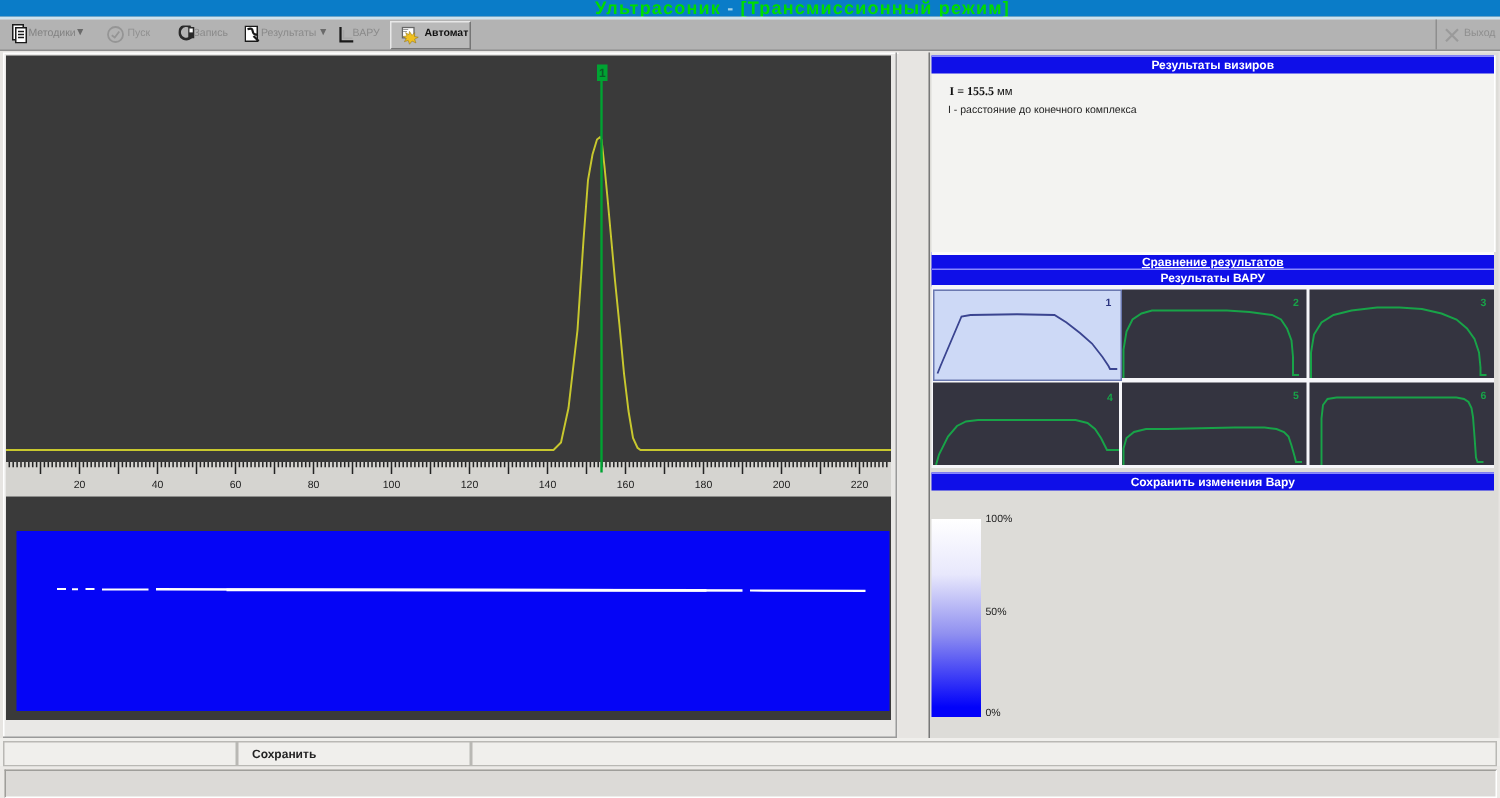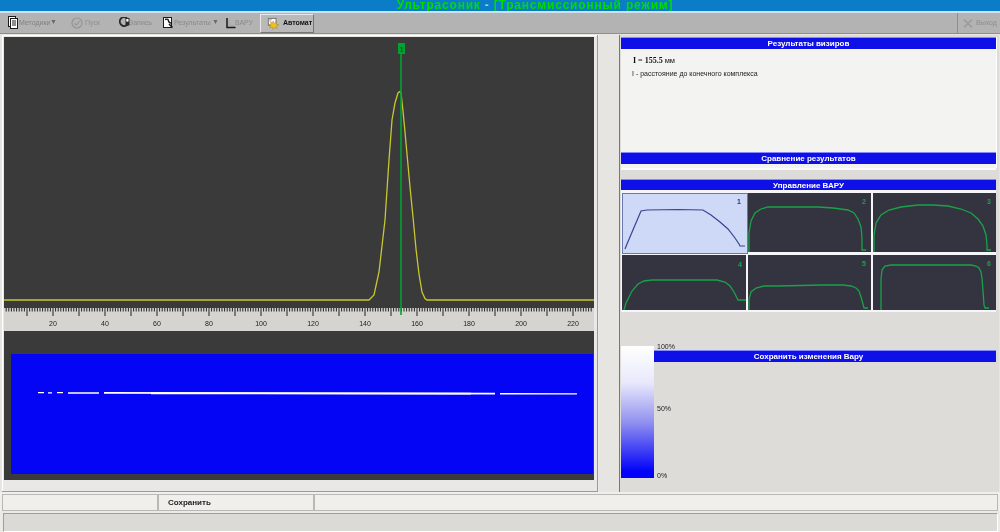--- a/index.html
+++ b/index.html
@@ -345,23 +345,23 @@
     </g>
   </svg>
 </div>
 
 <div class="abs" style="left:619px;top:35px;width:379px;height:457px;background:#dddcd8;border-left:1px solid #787878;"></div>
 
 <div class="abs" style="left:621px;top:37px;width:375px;height:131px;background:#f3f3f1;border-right:1px solid #fff;"></div>
 <div class="hdr" style="top:37px;">Результаты визиров</div>
 <div class="abs" style="left:633px;top:56px;font-size:8px;font-weight:bold;color:#111;font-family:'Liberation Serif',serif;">I = 155.5 <span style="font-family:Liberation Sans, sans-serif;font-weight:normal;font-size:7.5px;">мм</span></div>
 <div class="abs" style="left:632px;top:70px;font-size:7px;color:#222;">I - расстояние до конечного комплекса</div>
-<div class="hdr" style="top:152px;">Сравнение результатов</div>
+<div class="hdr" style="top:168px;text-decoration:underline;">Сравнение результатов</div>
 <div class="abs" style="left:621px;top:168px;width:375px;height:2px;background:#fbfbfb;"></div>
-<div class="hdr" style="top:179px;">Управление ВАРУ</div>
+<div class="hdr" style="top:179px;">Результаты ВАРУ</div>
 
 <div class="abs" style="left:621px;top:190px;width:375px;height:122px;background:#f6f6fa;"></div>
 
 <div class="abs" style="left:622px;top:193px;width:124px;height:59px;background:#cdd9f6;border:1px solid #6a78b0;">
   <svg width="122" height="57" viewBox="0 0 122 57">
     <polyline points="2,55 4,50 18,17 24,16 55,15.5 80,16 88,21 97,28 105,35 112,44 116,50 117,52 122,52" fill="none" stroke="#3a4490" stroke-width="1.2"></polyline>
     <text x="116" y="10" font-size="7" fill="#2a3480" font-weight="bold" text-anchor="middle">1</text>
   </svg>
 </div>
 
@@ -393,21 +393,21 @@
   </svg>
 </div>
 
 <div class="abs" style="left:873px;top:255px;width:123px;height:55px;background:#343440;">
   <svg width="123" height="55" viewBox="0 0 123 55">
     <polyline points="8,55 8,24 9,15 12,11 18,10 40,10 80,10 98,10 103,11 106,13 108,17 109,23 110,36 111,50 112,53 116,53" fill="none" stroke="#18a348" stroke-width="1.3"></polyline>
     <text x="116" y="11" font-size="7" fill="#18a348" font-weight="bold" text-anchor="middle">6</text>
   </svg>
 </div>
 
-<div class="hdr" style="top:315px;margin-top:35px;">Сохранить изменения Вару</div>
+<div class="hdr" style="top:315px;">Сохранить изменения Вару</div>
 
 <div class="abs" style="left:621px;top:346px;width:33px;height:132px;background:linear-gradient(to bottom,#ffffff 0%,#e8e8fc 28%,#9090f0 58%,#0202fa 95%);"></div>
 <div class="abs" style="left:657px;top:343px;font-size:7px;color:#222;">100%</div>
 <div class="abs" style="left:657px;top:405px;font-size:7px;color:#222;">50%</div>
 <div class="abs" style="left:657px;top:472px;font-size:7px;color:#222;">0%</div>
 
 <div class="abs" style="left:0;top:492px;width:1000px;height:19px;background:#f0efec;"></div>
 <div class="abs" style="left:2px;top:494px;width:154px;height:15px;border:1px solid #b9b8b4;background:#f0efec;"></div>
 <div class="abs" style="left:158px;top:494px;width:154px;height:15px;border:1px solid #b9b8b4;background:#f0efec;"></div>
 <div class="abs" style="left:314px;top:494px;width:682px;height:15px;border:1px solid #b9b8b4;background:#f0efec;"></div>

